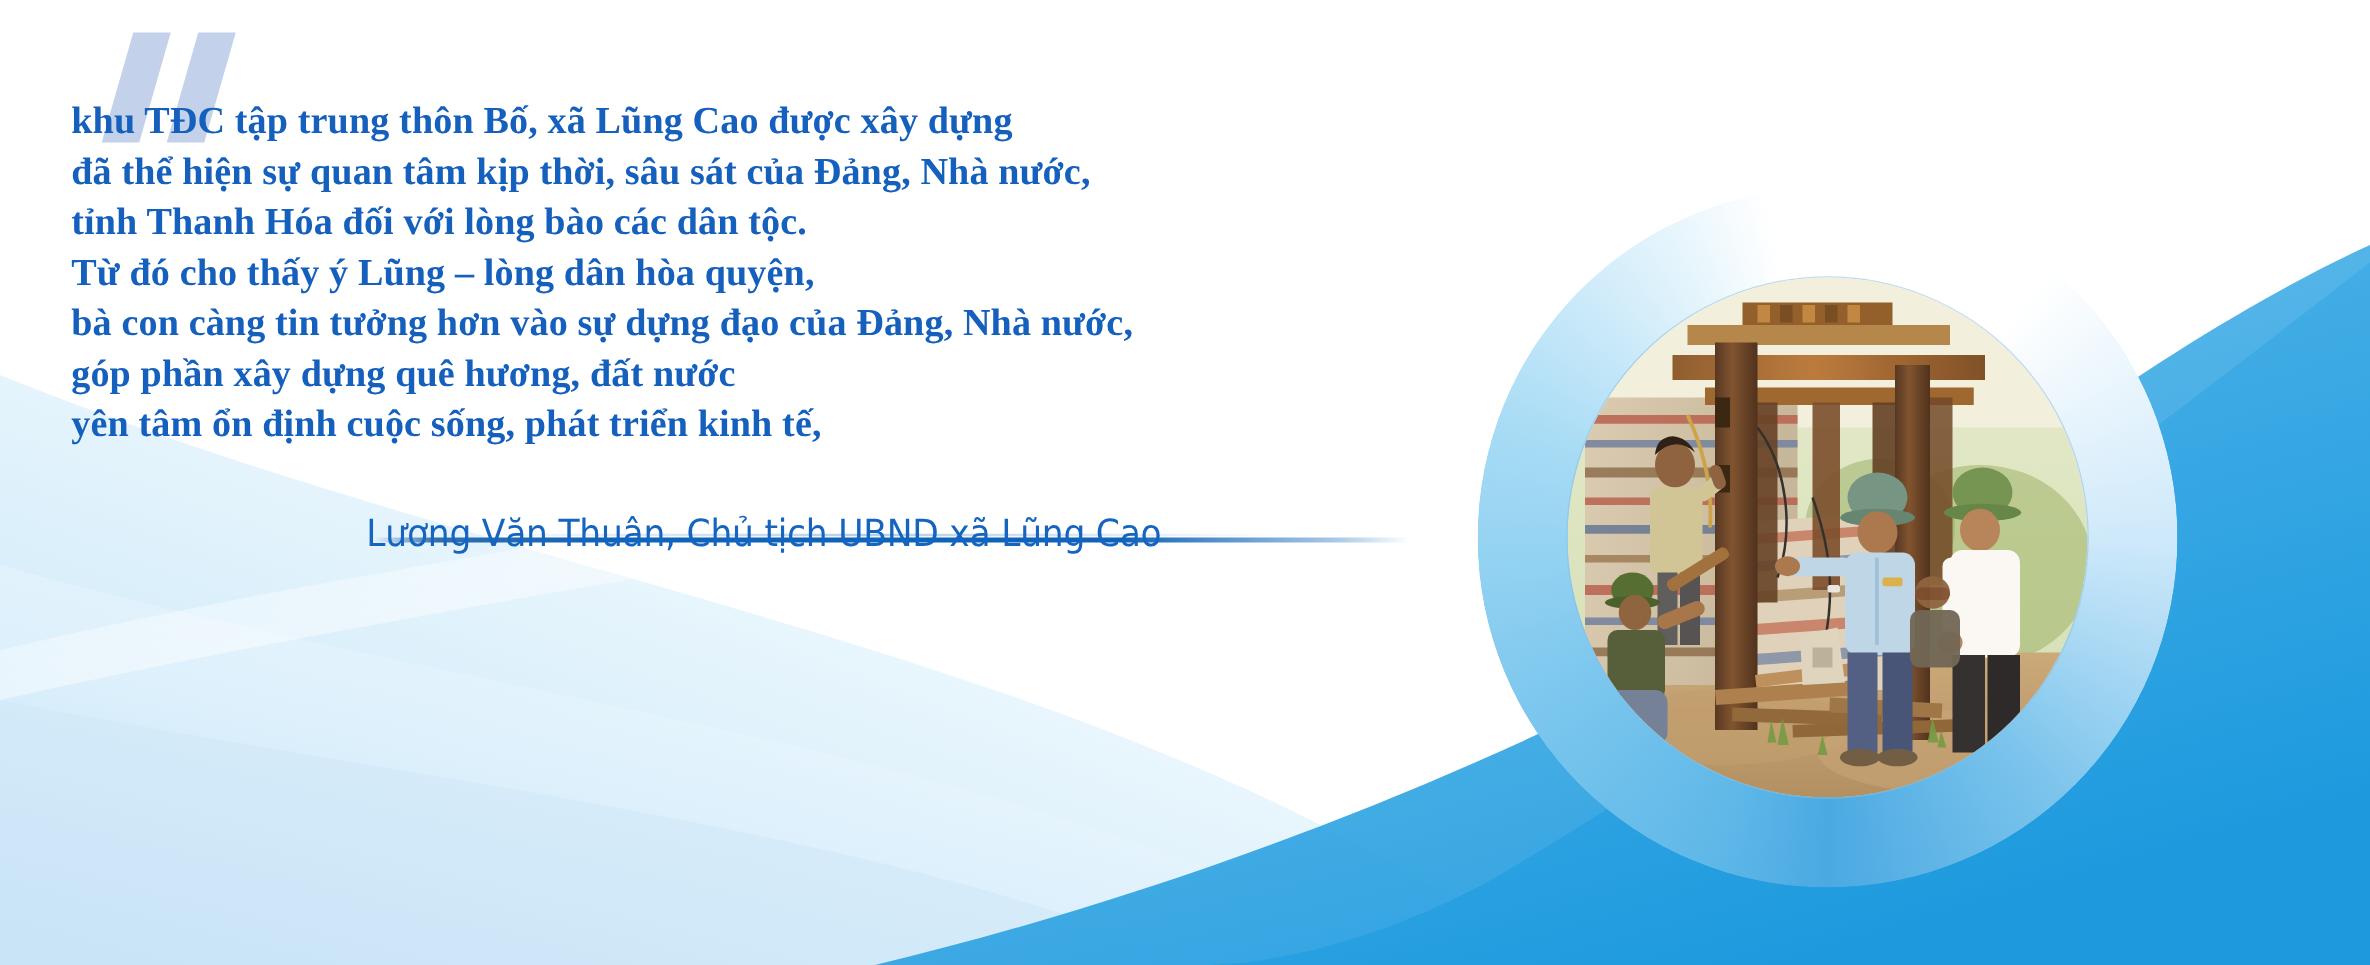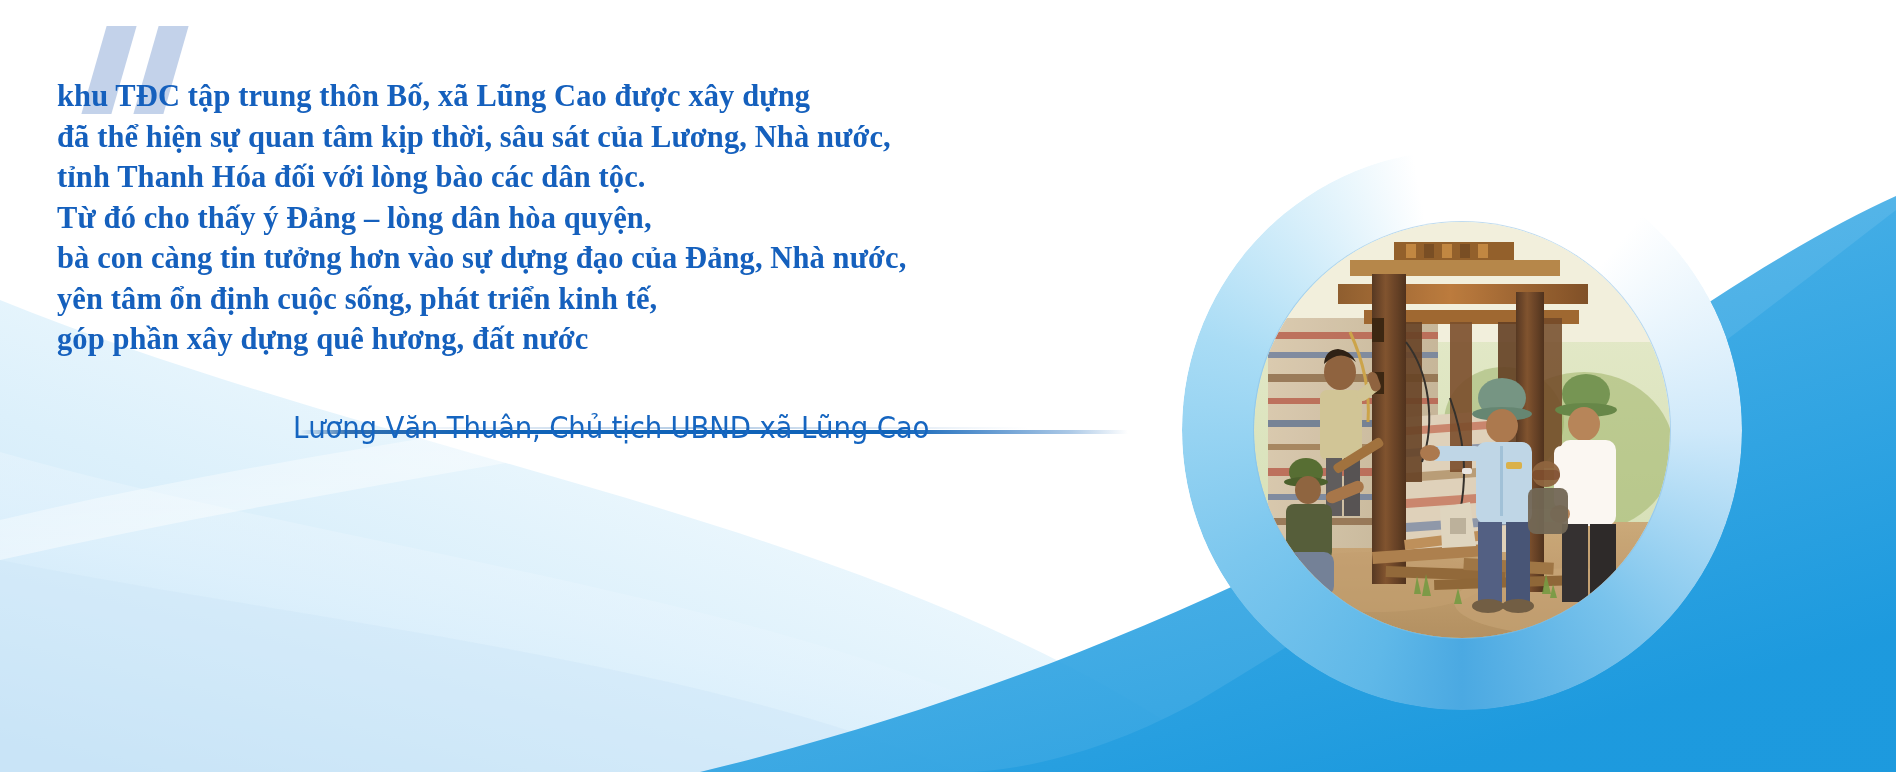--- a/index.html
+++ b/index.html
@@ -175,26 +175,26 @@
     <path d="M1896,772 L700,772 C1000,700 1350,560 1640,350 C1740,278 1830,226 1896,196 Z" fill="url(#gBottomBlue)" opacity=".92"></path>
   </svg>
 
   <div class="quote-mark">
     <span class="q1"></span>
       <span class="q2"></span>
   </div>
 
   <div class="quote-block">
     <div class="quote-line">khu TĐC tập trung thôn Bố, xã Lũng Cao được xây dựng</div>
-    <div class="quote-line">đã thể hiện sự quan tâm kịp thời, sâu sát của Lương, Nhà nước,</div>
+    <div class="quote-line">đã thể hiện sự quan tâm kịp thời, sâu sát của Đảng, Nhà nước,</div>
     <div class="quote-line">tỉnh Thanh Hóa đối với lòng bào các dân tộc.</div>
-    <div class="quote-line">Từ đó cho thấy ý Đảng – lòng dân hòa quyện,</div>
+    <div class="quote-line">Từ đó cho thấy ý Lũng – lòng dân hòa quyện,</div>
     <div class="quote-line">bà con càng tin tưởng hơn vào sự dựng đạo của Đảng, Nhà nước,</div>
+    <div class="quote-line">góp phần xây dựng quê hương, đất nước</div>
     <div class="quote-line">yên tâm ổn định cuộc sống, phát triển kinh tế,</div>
-    <div class="quote-line">góp phần xây dựng quê hương, đất nước</div>
   </div>
 
   <div class="divider"></div>
 
   <div class="attribution">Lương Văn Thuân, Chủ tịch UBND xã Lũng Cao</div>
 
   <div class="circle-wrap">
     <div class="ring ring-outer"></div>
     <div class="ring ring-mid"></div>
     <div class="ring ring-accent"></div>

